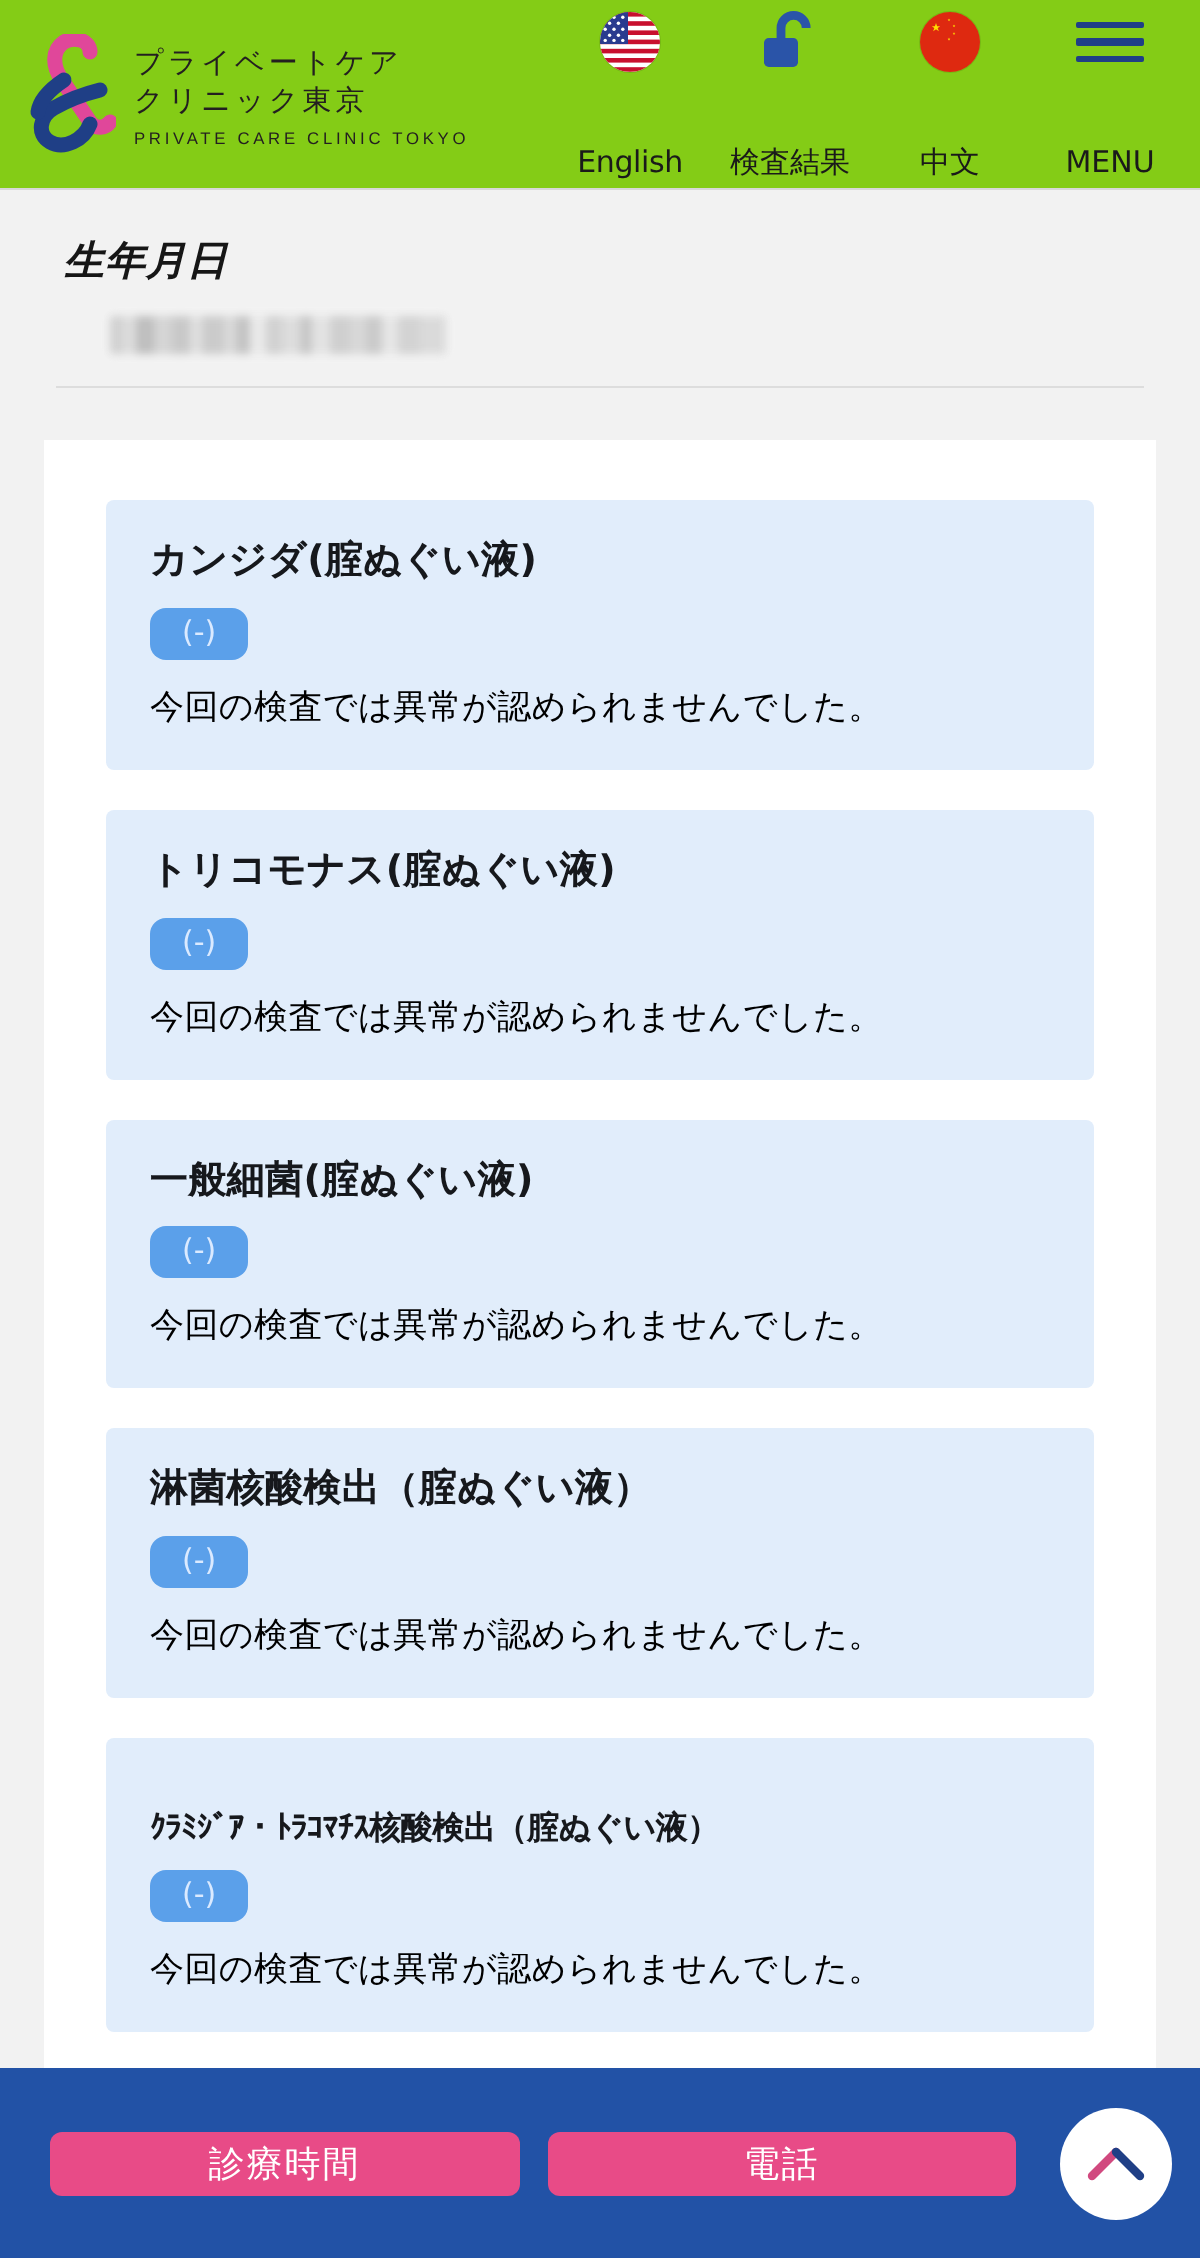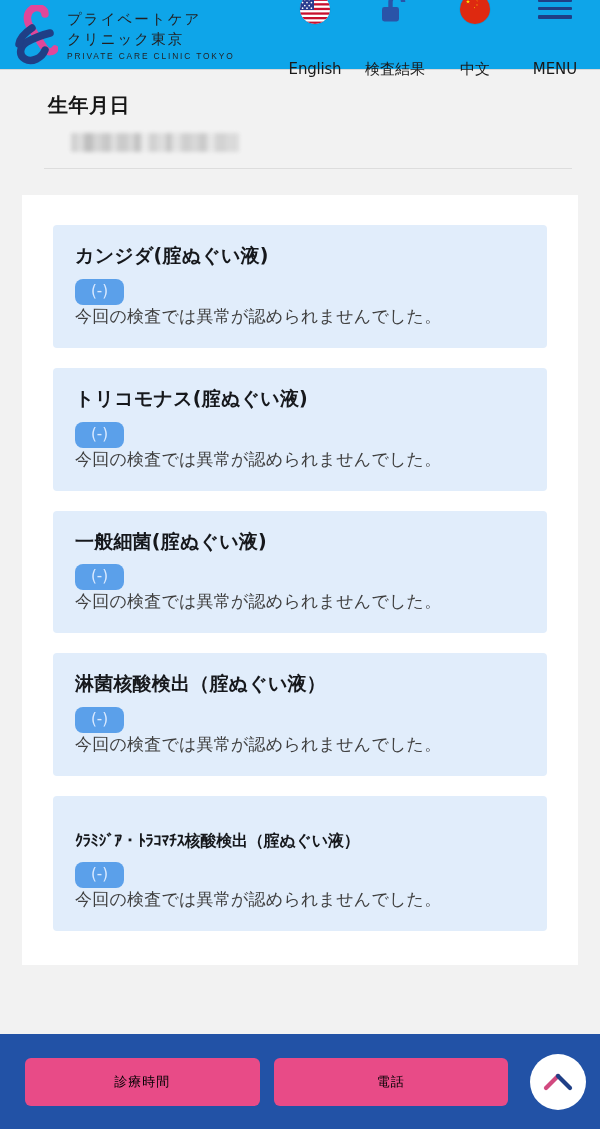--- a/index.html
+++ b/index.html
@@ -14,22 +14,22 @@
     position: relative;
     width: 600px;
     height: 1129px;
     background: #f2f2f2;
     overflow: hidden;
   }
 
   
   .header {
     position: relative;
-    height: 70px;
-    background: #0ea5e9;
+    height: 95px;
+    background: #84cc16;
     border-bottom: 1px solid #d8d8d8;
     display: flex;
     align-items: center;
     padding: 0 6px 0 12px;
   }
   .brand { display: flex; align-items: center; gap: 9px; }
   .logo-mark {
     width: 46px; height: 60px;
     position: relative; flex: none;
   }
@@ -94,21 +94,22 @@
     display: block;
     height: 3.5px;
     background: #1f3f86;
     border-radius: 1px;
     margin: 5px 0;
   }
 
   
   .info-block {
     background: #f2f2f2;
-    padding: 22px 0 0 16px;
+    padding: 22px 0 0 0;
+    font-style: italic;
   }
   .info-title {
     font-size: 20px;
     font-weight: bold;
     color: #161616;
     margin-left: 32px;
     letter-spacing: 0.5px;
     font-family: "DejaVu Sans", sans-serif;
   }
   .redacted {
@@ -159,44 +160,45 @@
     margin-top: 11px;
     background: #5ba0ea;
     color: #dbeaff;
     border-radius: 8px;
     font-size: 15px;
     padding: 5px 16px 6px 16px;
     line-height: 1;
     font-family: "DejaVu Sans", sans-serif;
   }
   .result-comment {
+    margin-top: 12px;
     font-size: 17px;
-    color: #404040;
+    color: #000000;
     letter-spacing: 0.2px;
     font-family: "DejaVu Sans", sans-serif;
   }
 
   
   .footer-bar {
     position: absolute;
     left: 0; right: 0; bottom: 0;
     height: 95px;
     background: #2252a6;
     display: flex;
     align-items: center;
     padding: 0 14px 0 25px;
     gap: 14px;
   }
   .footer-btn {
     flex: 1 1 0;
-    height: 48px;
+    height: 32px;
     background: #e84b87;
     border-radius: 6px;
-    color: #000000;
-    font-size: 13px;
+    color: #ffffff;
+    font-size: 18px;
     display: flex;
     align-items: center;
     justify-content: center;
     letter-spacing: 1px;
     font-weight: 500;
     cursor: pointer;
     font-family: "DejaVu Sans", sans-serif;
   }
   .to-top {
     flex: none;

